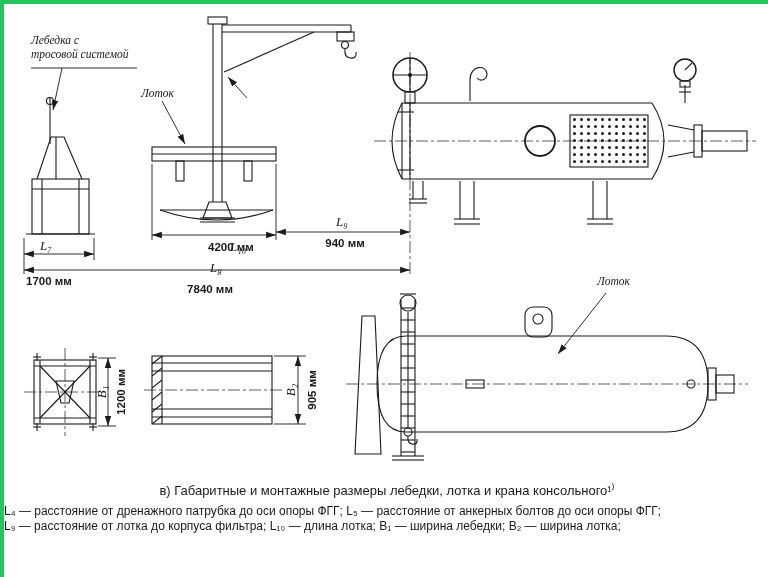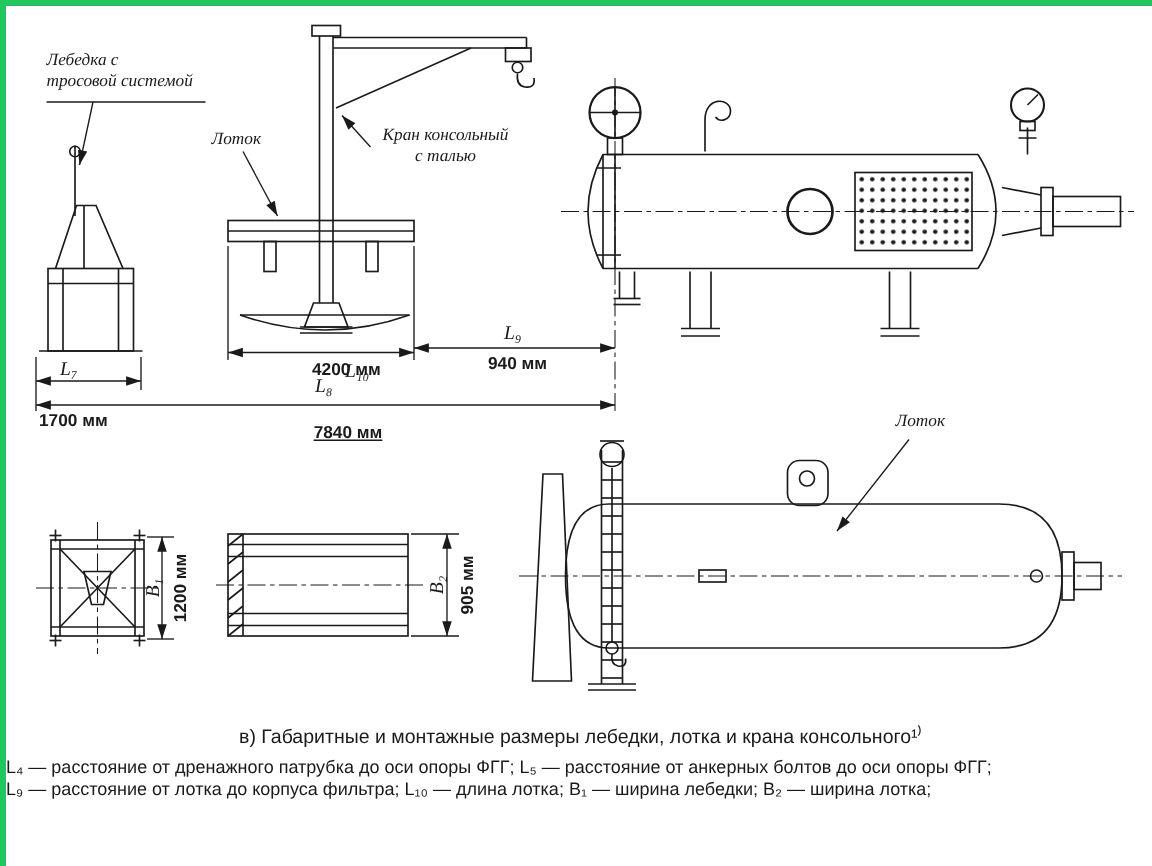--- a/index.html
+++ b/index.html
@@ -211,29 +211,27 @@
         <line x1="158" y1="97" x2="181" y2="140" marker-end="url(#arw)"></line>
         <line x1="243" y1="94" x2="224" y2="73" marker-end="url(#arw)"></line>
         <line x1="602" y1="289" x2="554" y2="350" marker-end="url(#arw)"></line>
       </g>
     </g>
   </svg>
 
   <div class="txt comp-label" style="left:27px; top:30px;">Лебедка с
 тросовой системой</div>
   <div class="txt comp-label" style="left:137px; top:83px;">Лоток</div>
-  <div class="txt comp-label ctr" style="left:241px; top:80px; width:104px;">Кран консольный
-с талью</div>
   <div class="txt comp-label" style="left:593px; top:271px;">Лоток</div>
 
   <div class="txt dim-sym" style="left:36px; top:234px;">L₇</div>
   <div class="txt dim-val" style="left:22px; top:271px;">1700 мм</div>
 
-  <div class="txt dim-sym" style="left:206px; top:245px;">L₈</div>
-  <div class="txt dim-val ctr" style="left:198px; top:279px; width:60px;text-decoration:underline;">7840 мм</div>
+  <div class="txt dim-sym" style="left:206px; top:256px;">L₈</div>
+  <div class="txt dim-val ctr" style="left:176px; top:279px; width:60px;">7840 мм</div>
 
   <div class="txt dim-sym" style="left:332px; top:210px;">L₉</div>
   <div class="txt dim-val ctr" style="left:312px; top:233px; width:58px;">940 мм</div>
 
   <div class="txt dim-sym" style="left:178px; top:235px;margin-left:48px;">L₁₀</div>
   <div class="txt dim-val" style="left:204px; top:237px;">4200 мм</div>
 
   <div class="txt dim-sym rot" style="left:98px; top:388px;">B₁</div>
   <div class="txt dim-val rot" style="left:117px; top:388px;">1200 мм</div>
 

